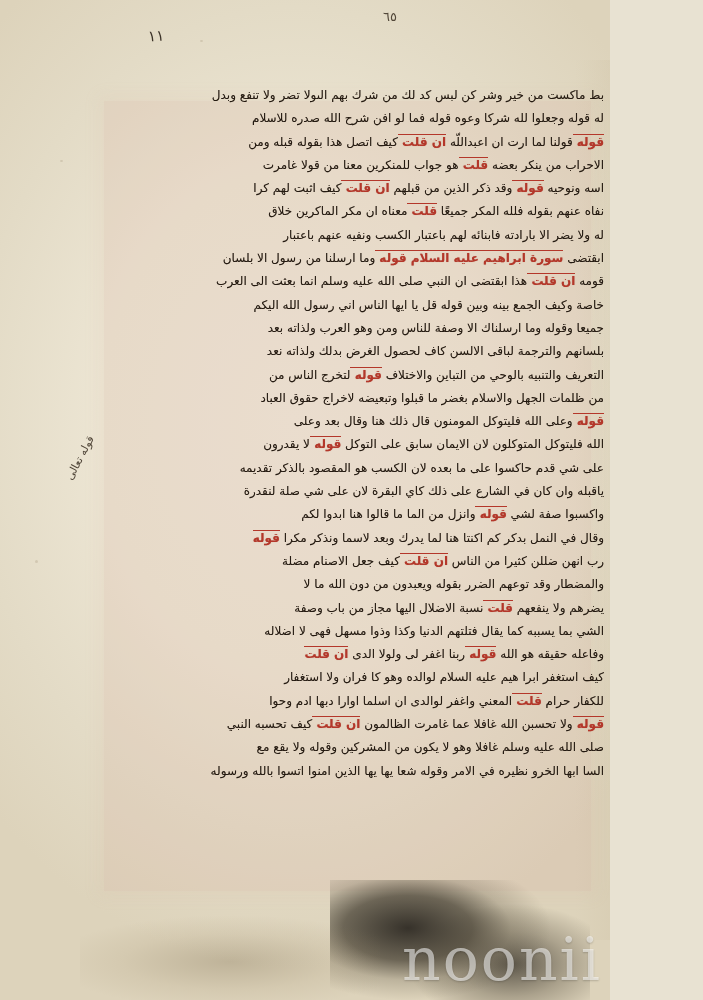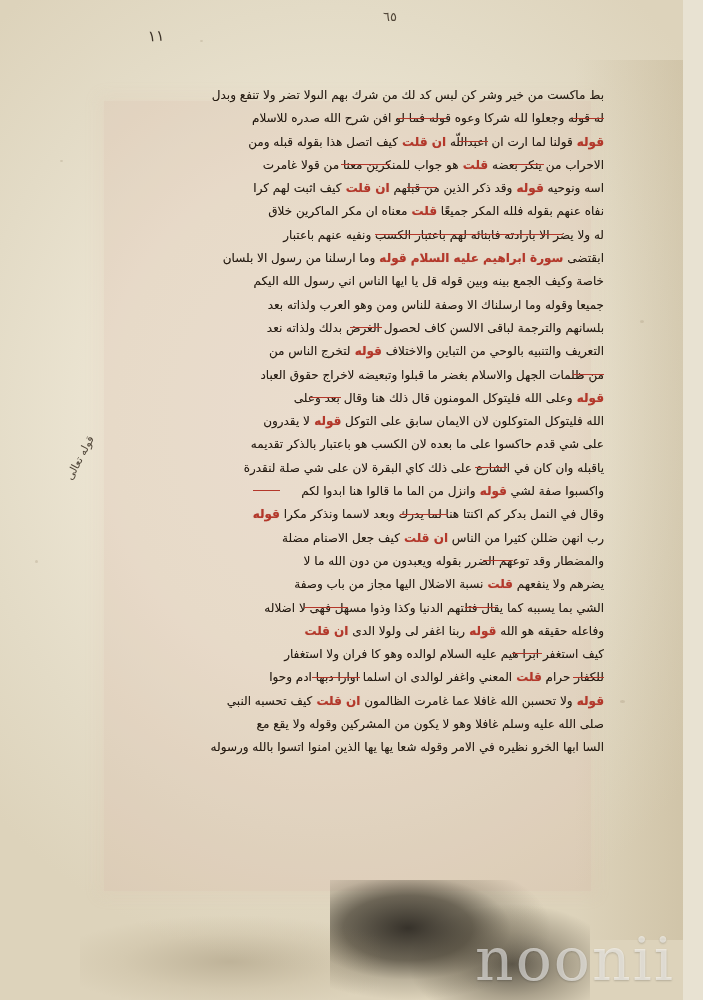--- a/index.html
+++ b/index.html
@@ -9,21 +9,21 @@
   }
   body {
     width: 703px;
     height: 1000px;
     overflow: hidden;
     font-family: "DejaVu Sans", sans-serif;
   }
 
   #page {
     position: relative;
-    width: 683px;
+    width: 610px;
     height: 1000px;
     background:
       radial-gradient(ellipse 70% 55% at 48% 42%, #efe9da 0%, #ece5d3 45%, #e3dbc6 75%, #ddd3bb 100%);
     overflow: hidden;
   }
 
   
   #text-block {
     position: absolute;
     left: 104px;
@@ -125,21 +125,21 @@
     text-shadow: 0 0 0.6px rgba(40,28,18,0.35);
   }
   .line .seg { display: inline; }
   .rub {           
     color: #b4372a;
     font-weight: bold;
     text-shadow: 0 0 0.7px rgba(150,50,35,0.45);
   }
   .ovl {           
     border-top: 1.3px solid #b4372a;
-    padding-top: 16px;
+    padding-top: 0px;
   }
 
   
   #watermark {
     position: absolute;
     right: 8px;
     bottom: 6px;
     font-size: 60px;
     letter-spacing: 2px;
     color: rgba(255,255,255,0.55);
@@ -178,28 +178,29 @@
 
   <div id="lines">
       <div class="line"><span class="seg">بط ماكست من خير وشر كن لبس كد لك من شرك بهم الىولا تضر ولا تنفع وبدل</span></div>
       <div class="line"><span class="seg">له قوله وجعلوا لله شركا وعوه قوله فما لو افن شرح الله صدره للاسلام</span></div>
       <div class="line"><span class="seg rub ovl">قوله </span><span class="seg">قولنا لما ارت ان اعبداللّه </span><span class="seg rub ovl">ان قلت </span><span class="seg">كيف اتصل هذا بقوله قبله ومن</span></div>
       <div class="line"><span class="seg">الاحراب من ينكر بعضه </span><span class="seg rub ovl">قلت </span><span class="seg">هو جواب للمنكرين معنا من قولا غامرت</span></div>
       <div class="line"><span class="seg">اسه ونوحيه </span><span class="seg rub ovl">قوله </span><span class="seg">وقد ذكر الذين من قبلهم </span><span class="seg rub ovl">ان قلت </span><span class="seg">كيف اثبت لهم كرا</span></div>
       <div class="line"><span class="seg">نفاه عنهم بقوله فلله المكر جميعًا </span><span class="seg rub ovl">قلت </span><span class="seg">معناه ان مكر الماكرين خلاق</span></div>
       <div class="line"><span class="seg">له ولا يضر الا بارادته فابنائه لهم باعتبار الكسب ونفيه عنهم باعتبار</span></div>
       <div class="line"><span class="seg">ابقتضى </span><span class="seg rub ovl">سورة ابراهيم عليه السلام </span><span class="seg rub ovl">قوله </span><span class="seg">وما ارسلنا من رسول الا بلسان</span></div>
+      <div class="line"><span class="seg">قومه </span><span class="seg rub ovl">ان قلت </span><span class="seg">هذا ابقتضى ان النبي صلى الله عليه وسلم انما بعثت الى العرب</span></div>
       <div class="line"><span class="seg">خاصة وكيف الجمع بينه وبين قوله قل يا ايها الناس اني رسول الله اليكم</span></div>
       <div class="line"><span class="seg">جميعا وقوله وما ارسلناك الا وصفة للناس ومن وهو العرب ولذاته بعد</span></div>
       <div class="line"><span class="seg">بلسانهم والترجمة لباقى الالسن كاف لحصول الغرض بدلك ولذاته نعد</span></div>
       <div class="line"><span class="seg">التعريف والتنبيه بالوحي من التباين والاختلاف </span><span class="seg rub ovl">قوله </span><span class="seg">لتخرج الناس من</span></div>
       <div class="line"><span class="seg">من ظلمات الجهل والاسلام بغضر ما قبلوا وتبعيضه لاخراج حقوق العباد</span></div>
       <div class="line"><span class="seg rub ovl">قوله </span><span class="seg">وعلى الله فليتوكل المومنون قال ذلك هنا وقال بعد وعلى</span></div>
       <div class="line"><span class="seg">الله فليتوكل المتوكلون لان الايمان سابق على التوكل </span><span class="seg rub ovl">قوله </span><span class="seg">لا يقدرون</span></div>
-      <div class="line"><span class="seg">على شي قدم حاكسوا على ما بعده لان الكسب هو باعتبار بالذكر تقديمه</span></div>
+      <div class="line"><span class="seg">على شي قدم حاكسوا على ما بعده لان الكسب هو المقصود بالذكر تقديمه</span></div>
       <div class="line"><span class="seg">ياقبله وان كان في الشارع على ذلك كاي البقرة لان على شي صلة لنقدرة</span></div>
       <div class="line"><span class="seg">واكسبوا صفة لشي </span><span class="seg rub ovl">قوله </span><span class="seg">وانزل من الما ما قالوا هنا ابدوا لكم</span></div>
       <div class="line"><span class="seg">وقال في النمل بدكر كم اكنتا هنا لما يدرك وبعد لاسما ونذكر مكرا </span><span class="seg rub ovl">قوله</span></div>
       <div class="line"><span class="seg">رب انهن ضللن كثيرا من الناس </span><span class="seg rub ovl">ان قلت </span><span class="seg">كيف جعل الاصنام مضلة</span></div>
       <div class="line"><span class="seg">والمضطار وقد توعهم الضرر بقوله ويعبدون من دون الله ما لا</span></div>
       <div class="line"><span class="seg">يضرهم ولا ينفعهم </span><span class="seg rub ovl">قلت </span><span class="seg">نسبة الاضلال اليها مجاز من باب وصفة</span></div>
       <div class="line"><span class="seg">الشي بما يسببه كما يقال فتلتهم الدنيا وكذا وذوا مسهل فهى لا اضلاله</span></div>
       <div class="line"><span class="seg">وفاعله حقيقه هو الله </span><span class="seg rub ovl">قوله </span><span class="seg">ربنا اغفر لى ولولا الدى </span><span class="seg rub ovl">ان قلت</span></div>
       <div class="line"><span class="seg">كيف استغفر ابرا هيم عليه السلام لوالده وهو كا فران ولا استغفار</span></div>
       <div class="line"><span class="seg">للكفار حرام </span><span class="seg rub ovl">قلت </span><span class="seg">المعني واغفر لوالدى ان اسلما اوارا دبها ادم وحوا</span></div>

